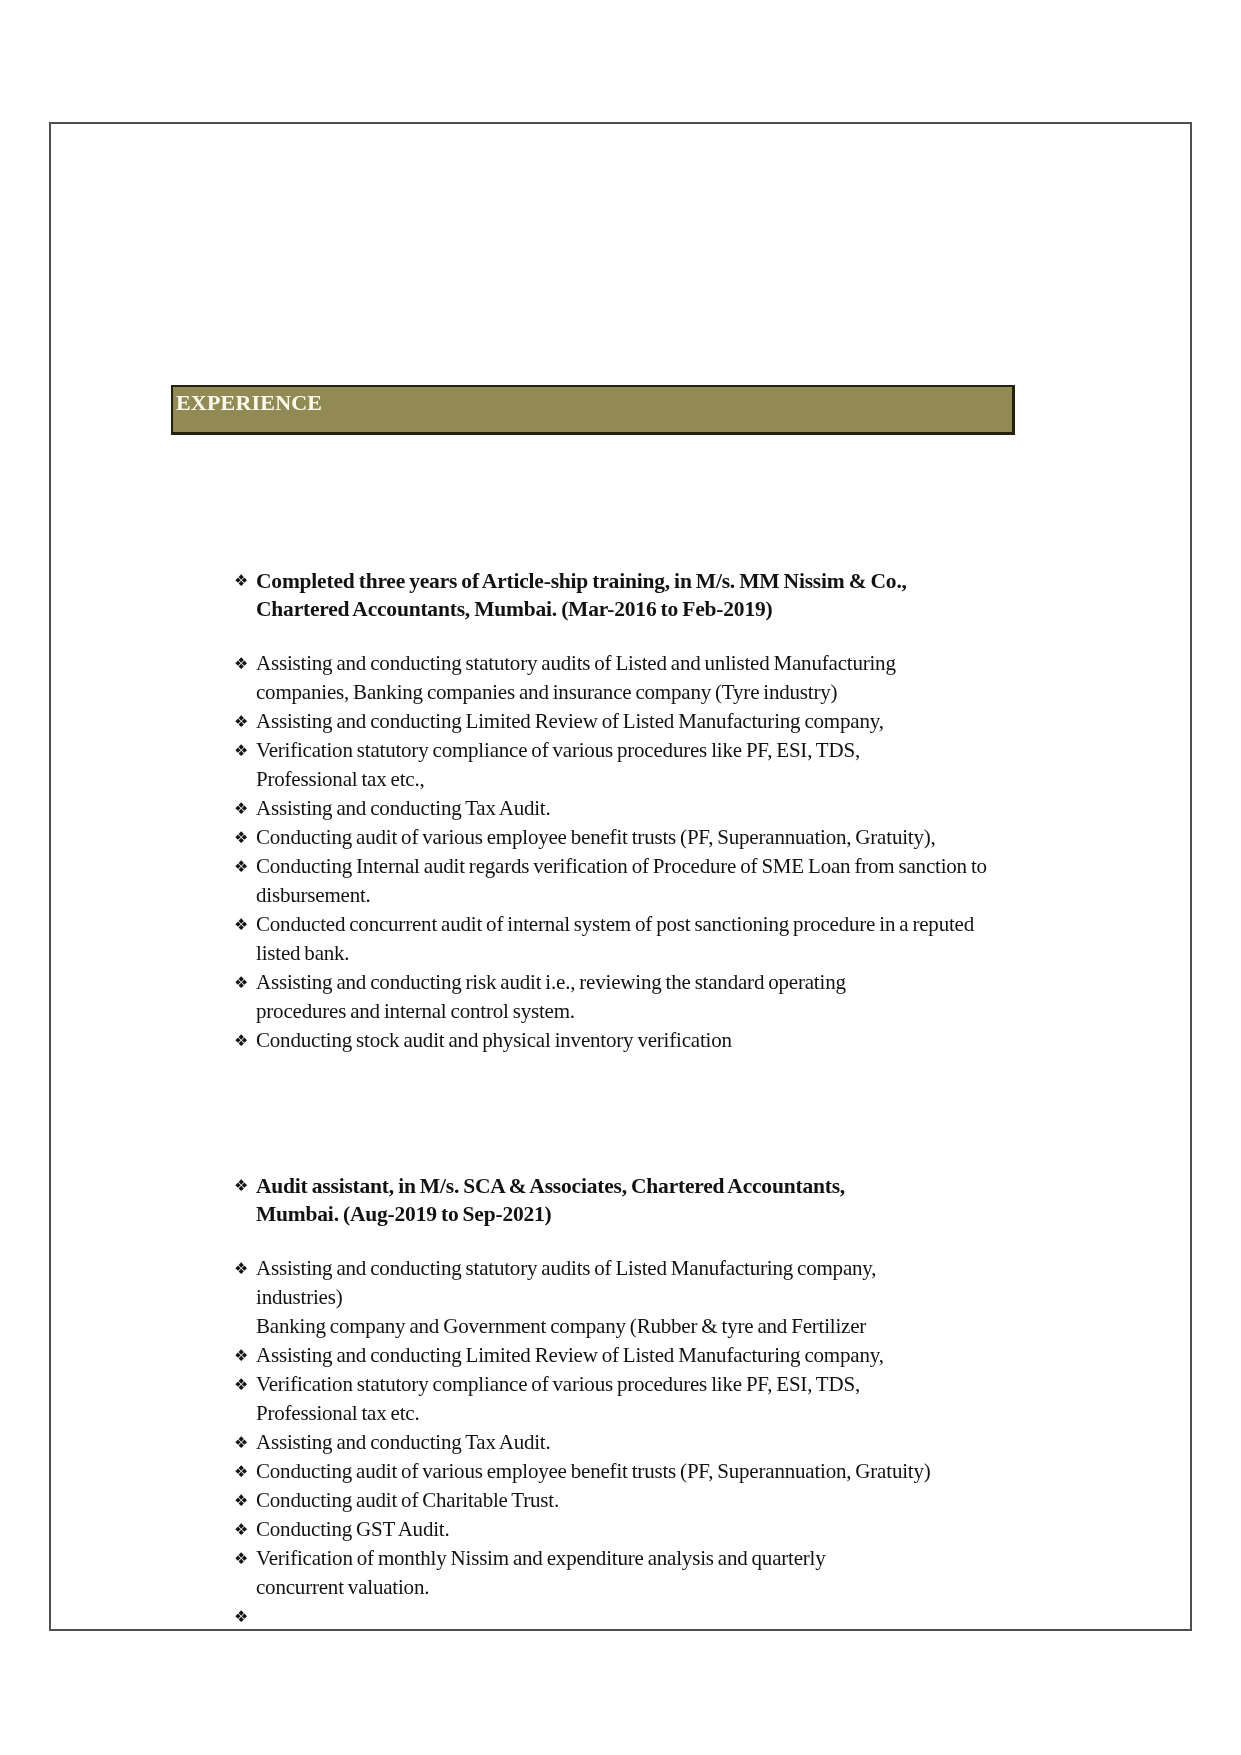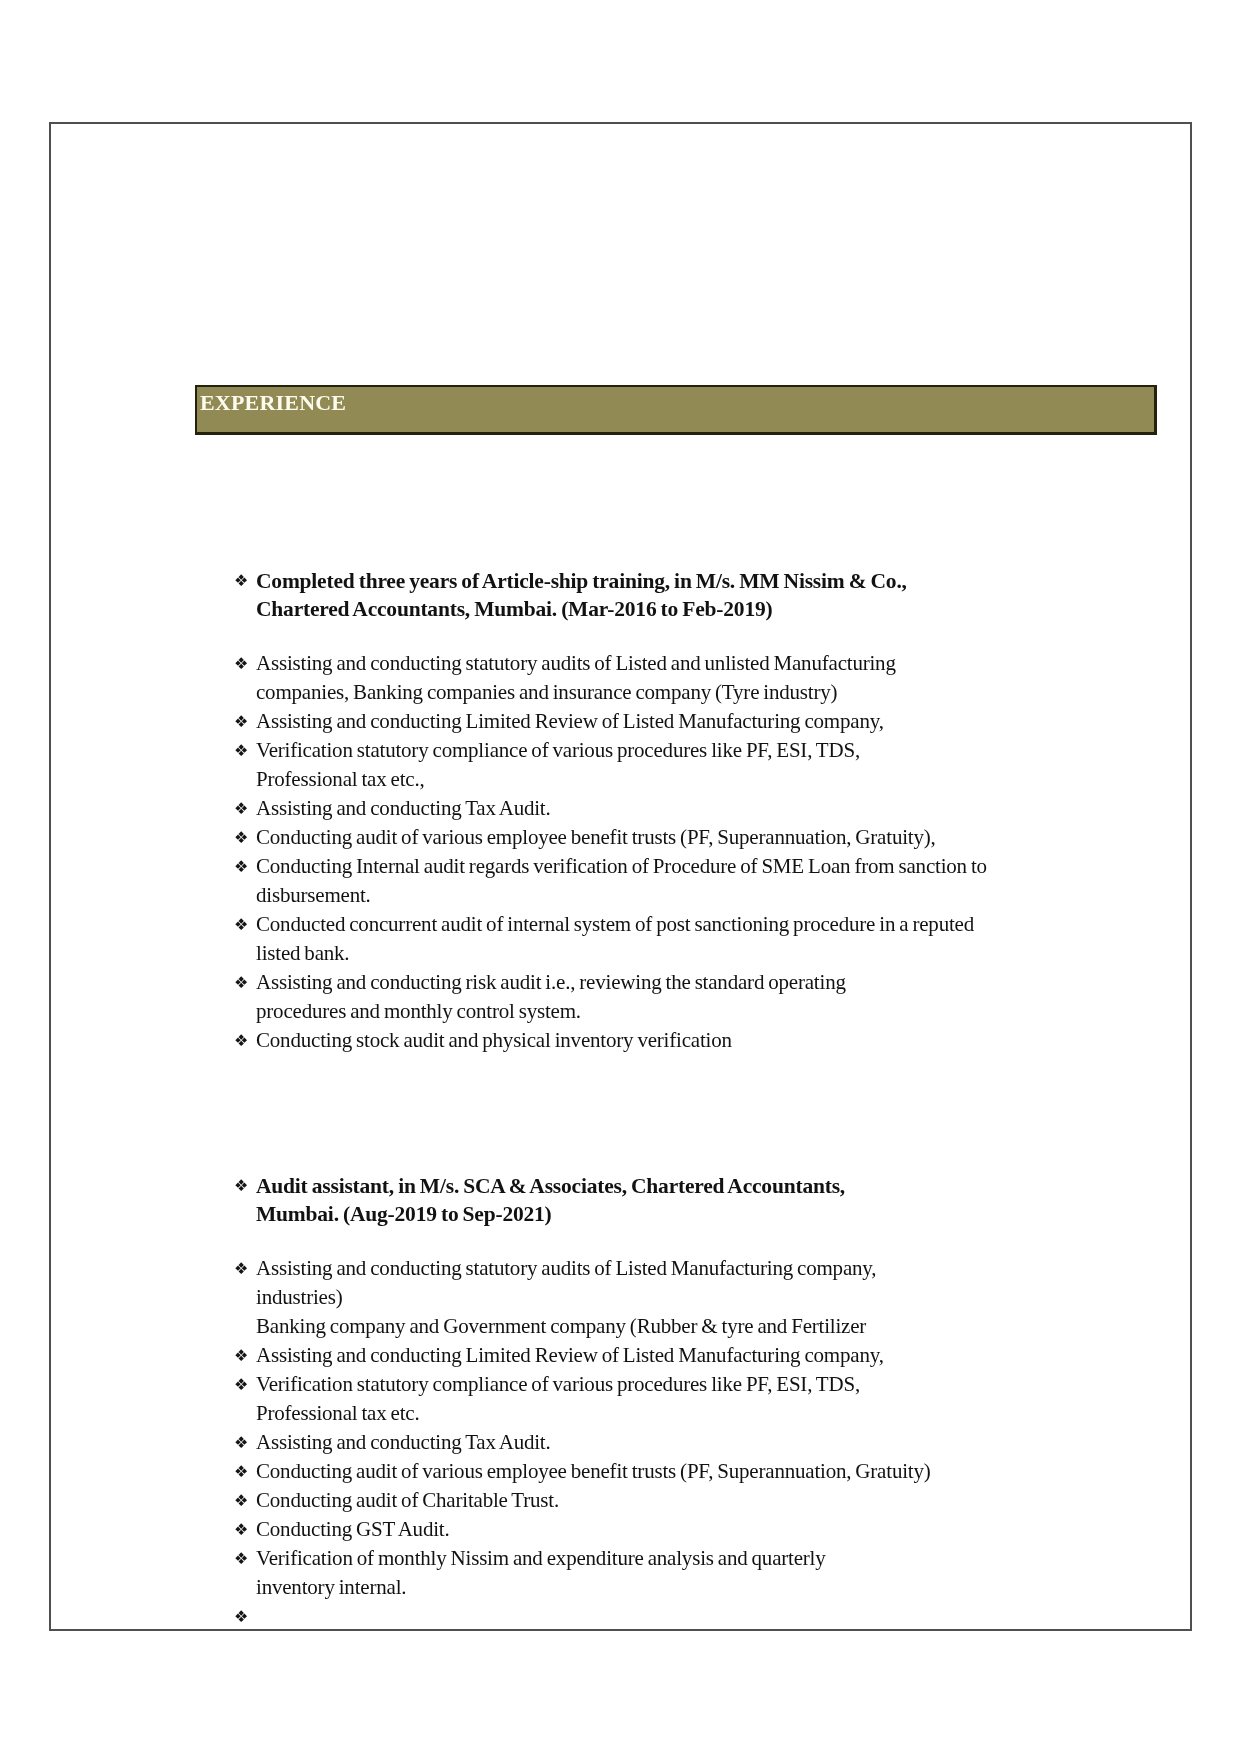--- a/index.html
+++ b/index.html
@@ -24,23 +24,23 @@
     top: 122px;
     width: 1143px;
     height: 1509px;
     box-sizing: border-box;
     border: 2px solid var(--page-border, #4f4f4f);
     background: #ffffff;
   }
   
   .section-bar {
     position: absolute;
-    left: 144px;
+    left: 120px;
     top: 261px;
-    width: 962px;
+    width: 844px;
     height: 50px;
     box-sizing: border-box;
     background: var(--header-bg, #918a55);
     border: 2px solid var(--header-border, #24220f);
     border-right-width: 3px;
     border-bottom-width: 3px;
     padding: 2px 0 0 3px;
   }
   .section-bar .sec-title {
     font-weight: bold;
@@ -148,21 +148,21 @@
           <div class="line cont">
             <span class="glyph"></span>
             <span class="ltext">listed bank.</span>
           </div>
           <div class="line">
             <span class="glyph">❖</span>
             <span class="ltext">Assisting and conducting risk audit i.e., reviewing the standard operating</span>
           </div>
           <div class="line cont">
             <span class="glyph"></span>
-            <span class="ltext">procedures and monthly control system.</span>
+            <span class="ltext">procedures and internal control system.</span>
           </div>
           <div class="line">
             <span class="glyph">❖</span>
             <span class="ltext">Conducting stock audit and physical inventory verification</span>
           </div>
         </div>
     </div>
 
     <div id="job-2">
       <div class="job-block job-title pos-t2">
@@ -215,21 +215,21 @@
           <div class="line">
             <span class="glyph">❖</span>
             <span class="ltext">Conducting GST Audit.</span>
           </div>
           <div class="line">
             <span class="glyph">❖</span>
             <span class="ltext">Verification of monthly Nissim and expenditure analysis and quarterly</span>
           </div>
           <div class="line cont">
             <span class="glyph"></span>
-            <span class="ltext">inventory internal.</span>
+            <span class="ltext">concurrent valuation.</span>
           </div>
           <div class="line">
             <span class="glyph">❖</span>
           </div>
         </div>
     </div>
 
   </div>
 </div>
 

